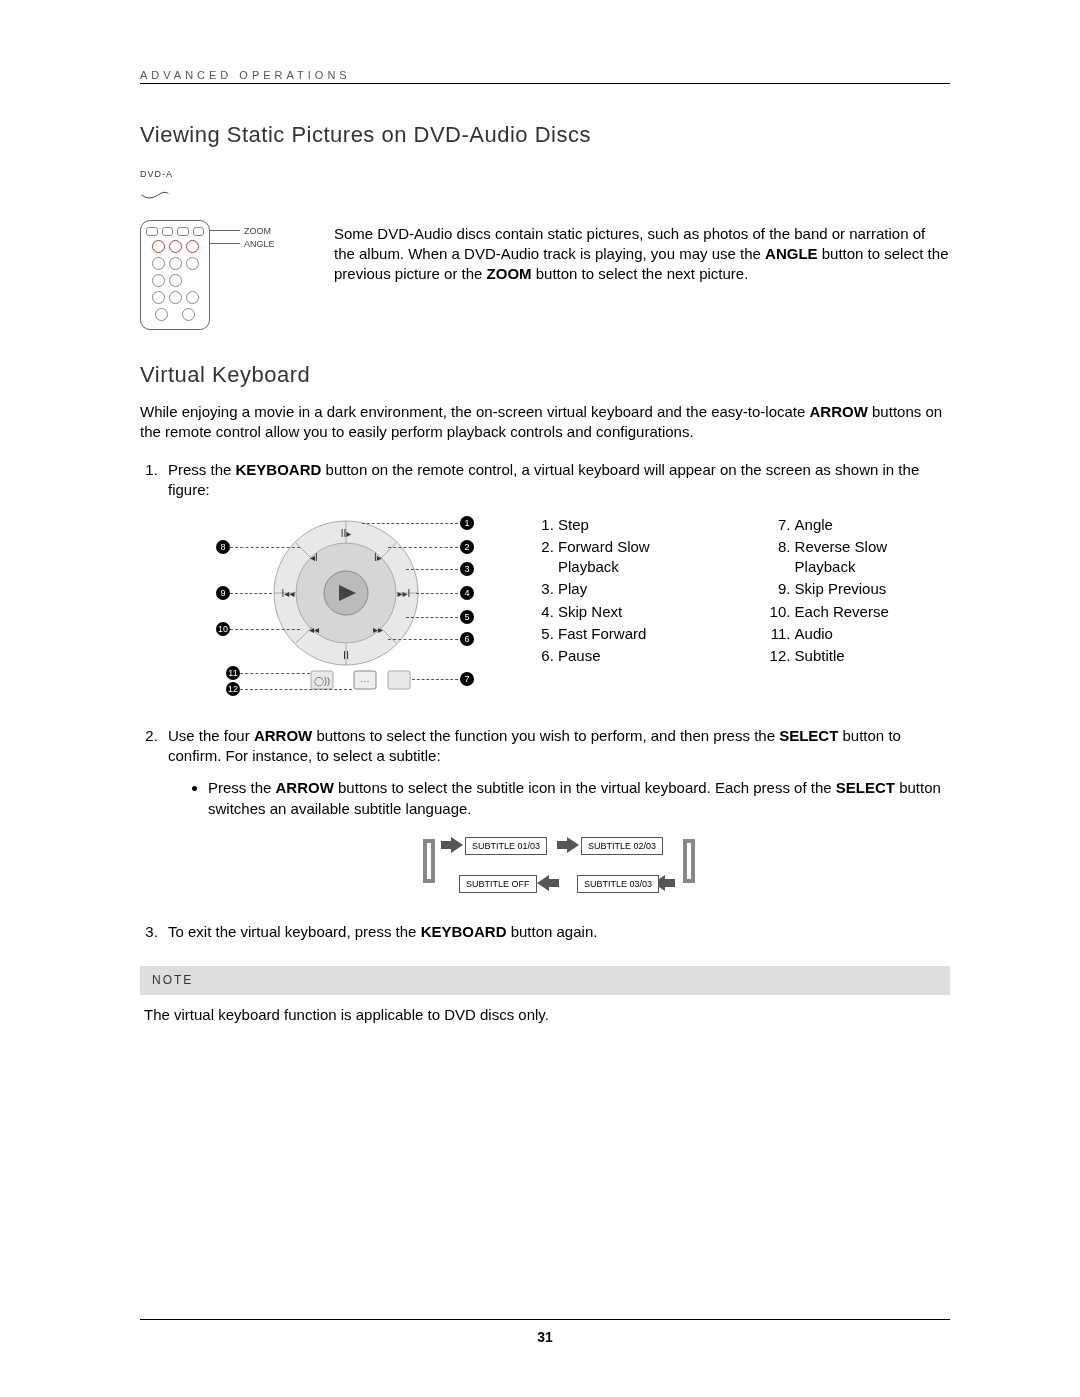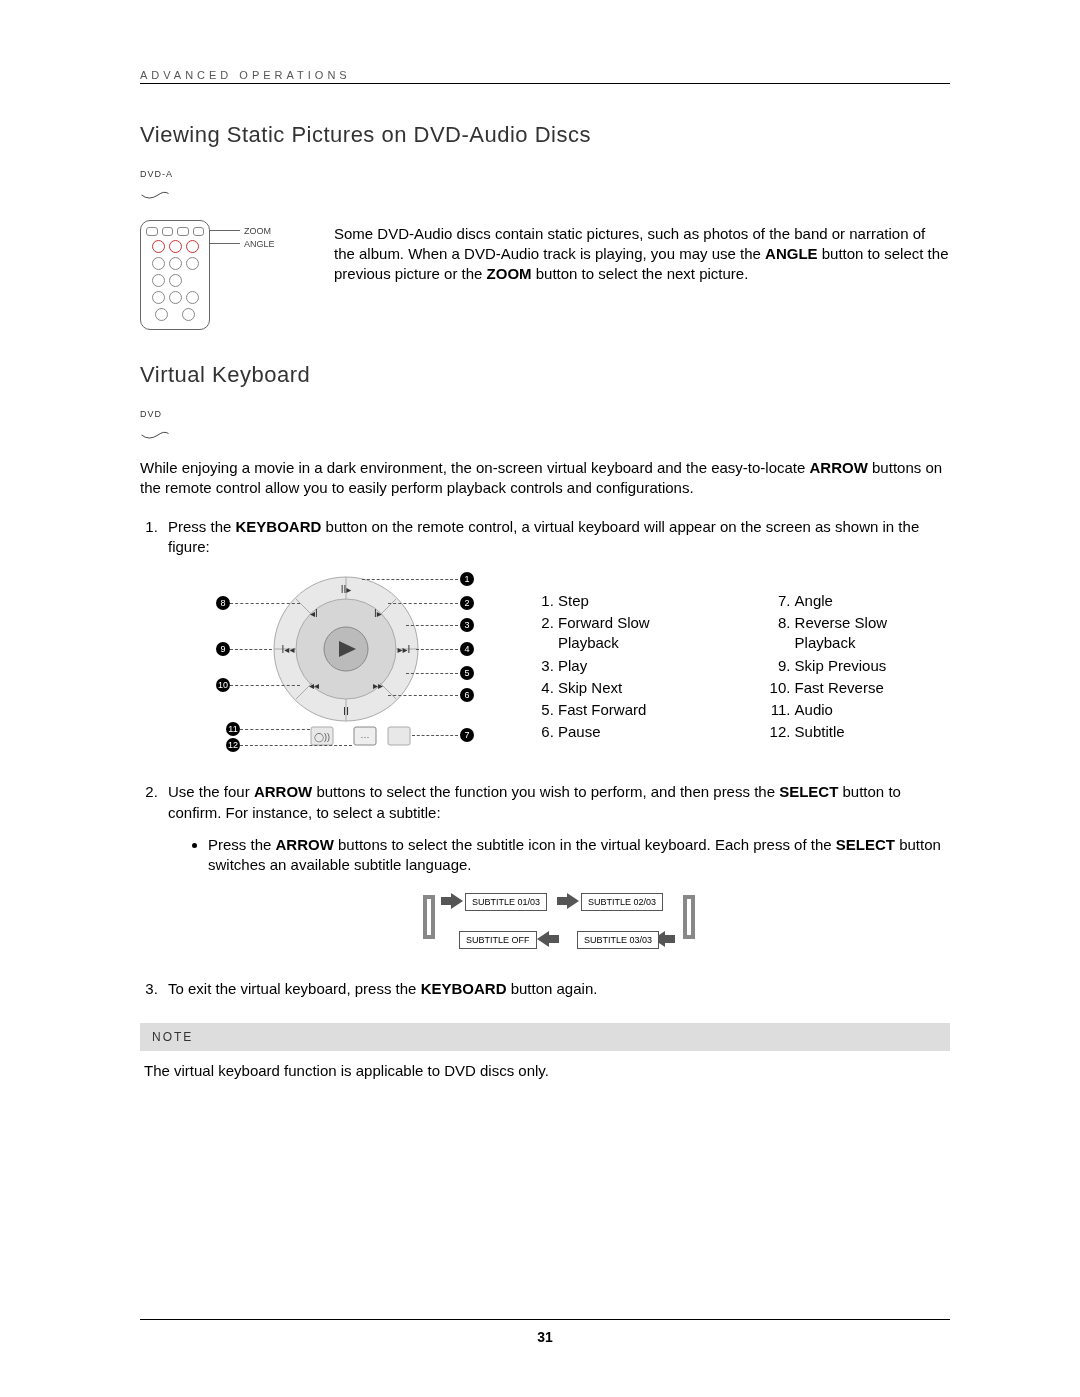--- a/index.html
+++ b/index.html
@@ -84,21 +84,20 @@
   }
   .vk-diagram {
     flex: 0 0 280px;
     position: relative;
   }
   .legend-cols {
     display: flex;
     gap: 60px;
     flex: 1;
     padding-top: 2px;
-    align-items: center;
   }
   .legend-col ol {
     margin: 0;
     padding-left: 22px;
   }
   .legend-col li {
     margin-bottom: 2px;
   }
   ul.sub-list {
     list-style: disc;
@@ -201,26 +200,20 @@
       <span class="lead" style="left:104px; top:18px;">ANGLE</span>
     </div>
     <div class="sec1-text">
       <p>
         <span>Some DVD-Audio discs contain static pictures, such as photos of the band or narration of the album.  When a DVD-Audio track is playing, you may use the </span><b>ANGLE</b><span> button to select the previous picture or the </span><b>ZOOM</b><span> button to select the next picture.</span>
       </p>
     </div>
   </div>
 
   <h2>Virtual Keyboard</h2>
-  <div>
-    <span class="disc-badge">DVD</span><br>
-    <svg class="swoosh" viewBox="0 0 40 12">
-      <path d="M2 6 Q12 14 24 6 Q32 0 38 4" fill="none" stroke="#333" stroke-width="1.2"></path>
-    </svg>
-  </div>
 
   <p class="para">
     <span>While enjoying a movie in a dark environment, the on-screen virtual keyboard and the easy-to-locate </span><b>ARROW</b><span> buttons on the remote control allow you to easily perform playback controls and configurations.</span>
   </p>
 
   <ol class="main-list">
     <li>
       <span>Press the </span><b>KEYBOARD</b><span> button on the remote control, a virtual keyboard will appear on the screen as shown in the figure:</span>
 
       <div class="vk-row">
@@ -284,21 +277,21 @@
               <li>Skip Next</li>
               <li>Fast Forward</li>
               <li>Pause</li>
             </ol>
           </div>
           <div class="legend-col">
             <ol start="7">
               <li>Angle</li>
               <li>Reverse Slow Playback</li>
               <li>Skip Previous</li>
-              <li>Fast Reverse</li>
+              <li>Each Reverse</li>
               <li>Audio</li>
               <li>Subtitle</li>
             </ol>
           </div>
         </div>
       </div>
     </li>
 
     <li>
       <span>Use the four </span><b>ARROW</b><span> buttons to select the function you wish to perform, and then press the </span><b>SELECT</b><span> button to confirm.  For instance, to select a subtitle:</span>

